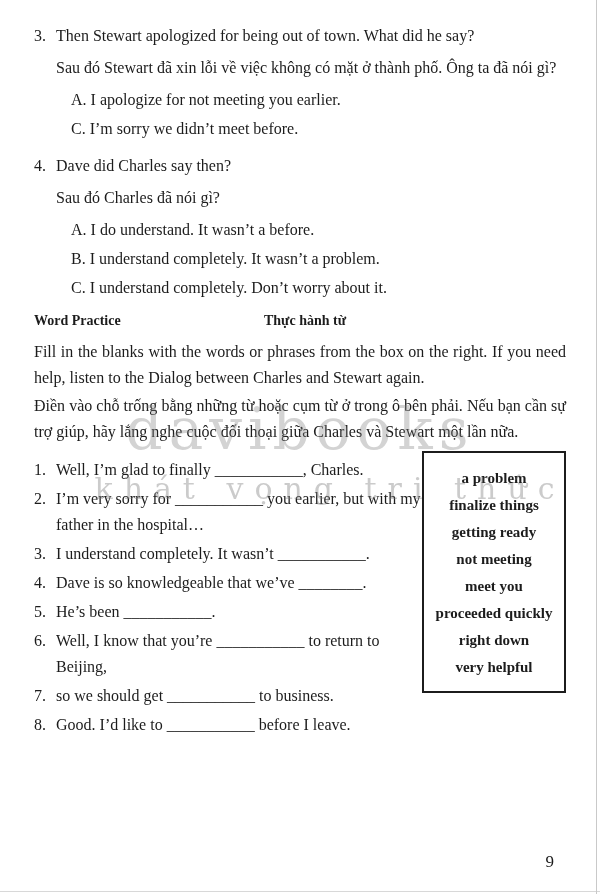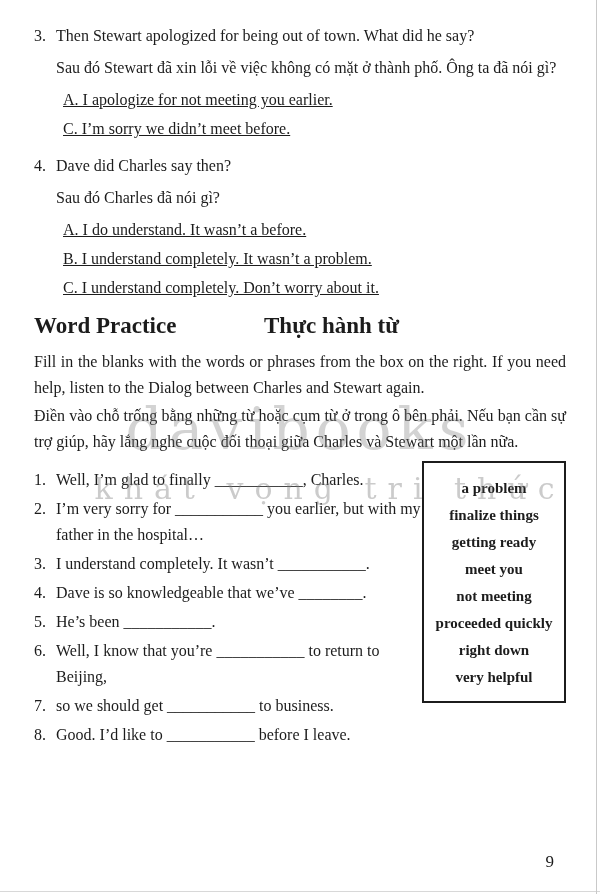--- a/index.html
+++ b/index.html
@@ -21,25 +21,25 @@
   .page::before {
     content:""; position:absolute; left:0; right:0; bottom:2px;
     height:1px; background:#d8d8d8;
   }
 
   
   .q-item { display:flex; margin-bottom:8px; }
   .num { width:22px; flex:none; line-height:28px; }
   .q-body { flex:1; }
   .q-body p { line-height:28px; margin-bottom:4px; }
-  .q-body p.opt { margin-left:7px; margin-bottom:1px;text-decoration:underline; }
+  .q-body p.opt { margin-left:15px; margin-bottom:1px; }
 
   
   .wp-heading { margin-top:10px; margin-bottom:10px; display:flex; }
-  .wp-title-en, .wp-title-vi { font-weight:bold; font-size:23px; }
+  .wp-title-en, .wp-title-vi { font-weight:bold; font-size:14px; }
   .wp-title-en { width:230px; flex:none; }
 
   .instr { line-height:26px; text-align:justify; margin-bottom:2px; }
 
   .exercise-area { position:relative; margin-top:12px; }
   .exercises { width:400px; }
   .ex-item { display:flex; margin-bottom:3px; }
   .ex-num { width:22px; flex:none; line-height:26px; }
   .ex-text { flex:1; line-height:26px; }
 
@@ -151,22 +151,22 @@
         <div class="ex-item">
           <span class="ex-num">8.</span>
           <span class="ex-text">Good. I’d like to ___________ before I leave.</span>
         </div>
       </div>
 
       <div class="word-box">
         <div class="wb-item">a problem</div>
         <div class="wb-item">finalize things</div>
         <div class="wb-item">getting ready</div>
+        <div class="wb-item">not meeting</div>
         <div class="wb-item">meet you</div>
-        <div class="wb-item">not meeting</div>
         <div class="wb-item">proceeded quickly</div>
         <div class="wb-item">right down</div>
         <div class="wb-item">very helpful</div>
       </div>
 
     </div>
   </section>
 
   <div class="watermark">
     <div class="wm1">davibooks</div>

